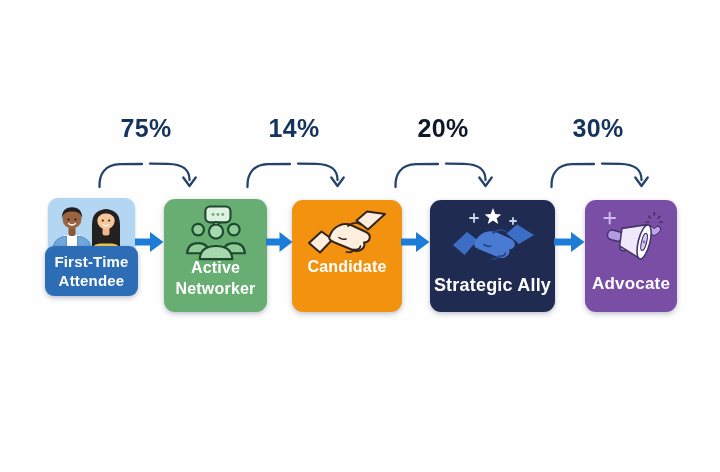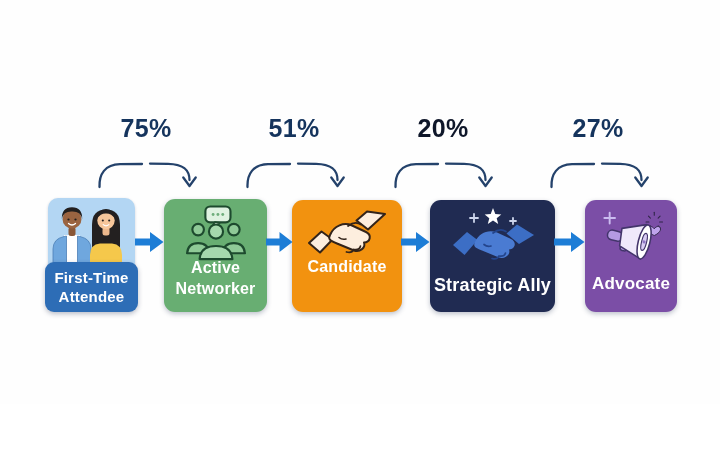--- a/index.html
+++ b/index.html
@@ -18,21 +18,21 @@
   .s5 { left:585px; top:200px; width:92px;  height:112px; }
 
   
   .s1 { position:absolute; left:45px; top:198px; width:93px; height:114px; }
   .s1-top {
     position:absolute; left:3px; top:0; width:87px; height:66px;
     border-radius:10px 10px 0 0; overflow:hidden;
     box-shadow:0 1px 3px rgba(25,40,75,.2);
   }
   .s1-band {
-    position:absolute; left:0; bottom:0; width:93px; height:50px;
+    position:absolute; left:0; bottom:16px; width:93px; height:50px;
     border-radius:9px; box-shadow:0 2px 5px rgba(25,40,75,.3);
     display:flex; flex-direction:column; align-items:center; justify-content:center;
   }
 
   .stage-icon { position:absolute; left:0; right:0; display:flex; justify-content:center; }
   .stage-label {
     position:absolute; left:0; right:0; text-align:center;
     color:#ffffff; font-weight:bold; letter-spacing:.2px;
   }
   .lbl-2line { font-size:16px; line-height:21px; }
@@ -53,23 +53,23 @@
     font-size:25px; font-weight:bold; letter-spacing:.3px;
   }
   .p1 { left:104px; } .p2 { left:252px; } .p3 { left:401px; } .p4 { left:556px; }
 </style>
 </head>
 <body>
 
 <div class="canvas">
 
   <div class="percent p1" style="color: rgb(21, 52, 93);">75%</div>
-  <div class="percent p2" style="color: rgb(21, 52, 93);">51%</div>
+  <div class="percent p2" style="color: rgb(21, 52, 93);">14%</div>
   <div class="percent p3" style="color: #0f172a;">20%</div>
-  <div class="percent p4" style="color: rgb(21, 52, 93);">27%</div>
+  <div class="percent p4" style="color: rgb(21, 52, 93);">30%</div>
 
   <svg class="connector c1" width="101" height="36" viewBox="0 0 101 36">
     <g fill="none" stroke-width="2.3" stroke-linecap="round" stroke-linejoin="round" stroke="#24426b">
       <path d="M3.5,31 C3,18 9,8.6 24,8.2 L46,8"></path>
       <path d="M54,7.6 L72,7.8 C88,8.2 93.5,14 93.5,24"></path>
       <path d="M87.3,21.5 L93.5,30 L99.7,21.5"></path>
     </g>
   </svg>
   <svg class="connector c2" width="101" height="36" viewBox="0 0 101 36">
     <g fill="none" stroke-width="2.3" stroke-linecap="round" stroke-linejoin="round" stroke="#24426b">

